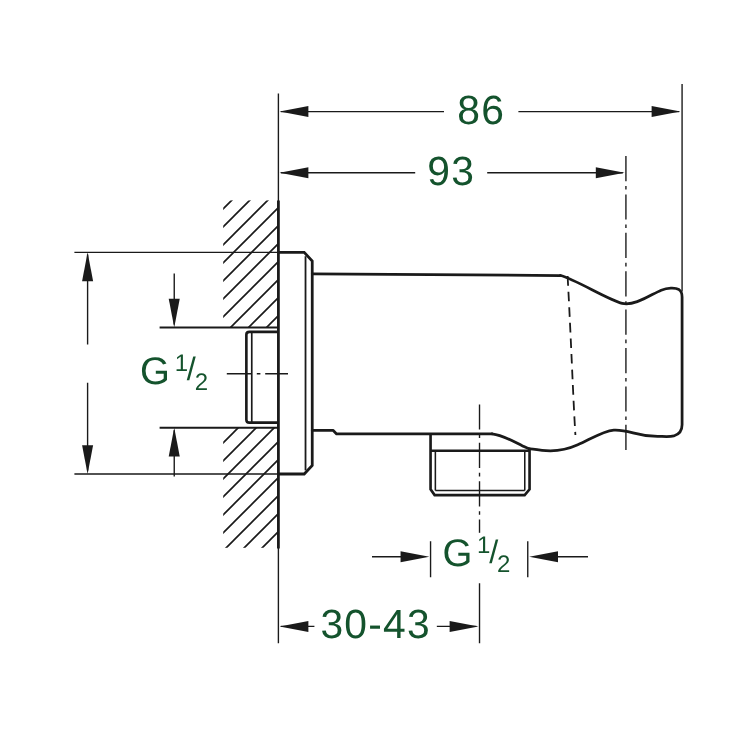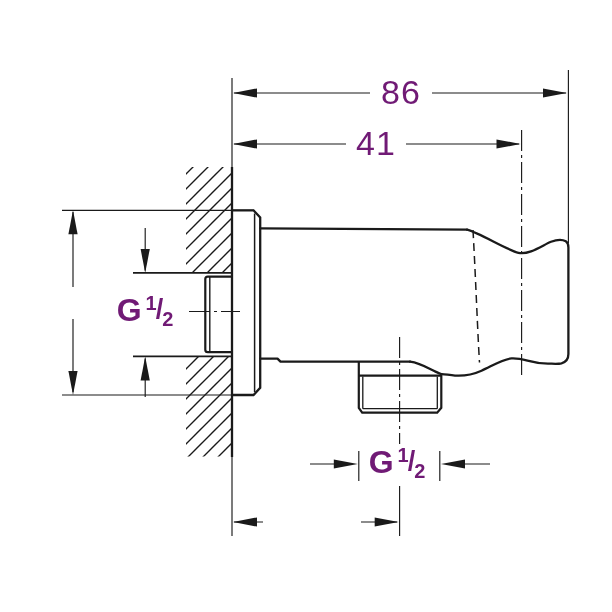--- a/index.html
+++ b/index.html
@@ -14,23 +14,23 @@
   .stage svg{position:absolute;left:0;top:0;}
   .dim-label{
     position:absolute;
     transform:translate(-50%,-50%);
     background:#ffffff;
     padding:0 5px;
     font-size:34px;
     letter-spacing:1px;
     line-height:1;
     white-space:nowrap;
-    color:#701a75;
+    color:#14532d;
   }
-  .thread-label{letter-spacing:0;font-weight:bold;}
+  .thread-label{letter-spacing:0;}
   .thread-label .tl-g{font-size:32px;}
   .thread-label .tl-sup{font-size:20px;position:relative;top:-11px;margin-left:4px;}
   .thread-label .tl-slash{font-size:27px;position:relative;top:-3px;margin:0 -1px;}
   .thread-label .tl-sub{font-size:20px;position:relative;top:5px;}
 </style>
 </head>
 <body>
 
 <div class="stage">
 
@@ -127,25 +127,26 @@
       <polygon points="145.2,356.4 140.6,380.4 149.8,380.4"></polygon>
       <polygon points="357.8,464 333.8,459.4 333.8,468.6"></polygon>
       <polygon points="441,464 465,459.4 465,468.6"></polygon>
       <polygon points="233,522 257,517.4 257,526.6"></polygon>
       <polygon points="398.7,522 374.7,517.4 374.7,526.6"></polygon>
     </g>
   </svg>
 
   <div class="dim-label" style="left:401px;top:92px">86</div>
 
-  <div class="dim-label" style="left:376px;top:143px">41</div>
+  <div class="dim-label" style="left:376px;top:143px">93</div>
 
 
   <div class="dim-label thread-label" style="left:145px;top:309px">
     <span class="tl-g">G</span><span class="tl-sup">1</span><span class="tl-slash">/</span><span class="tl-sub">2</span>
   </div>
 
   <div class="dim-label thread-label" style="left:397px;top:461px">
     <span class="tl-g">G</span><span class="tl-sup">1</span><span class="tl-slash">/</span><span class="tl-sub">2</span>
   </div>
 
+  <div class="dim-label" style="left:313px;top:521px">30-43</div>
 
 </div>
 
 </body></html>

